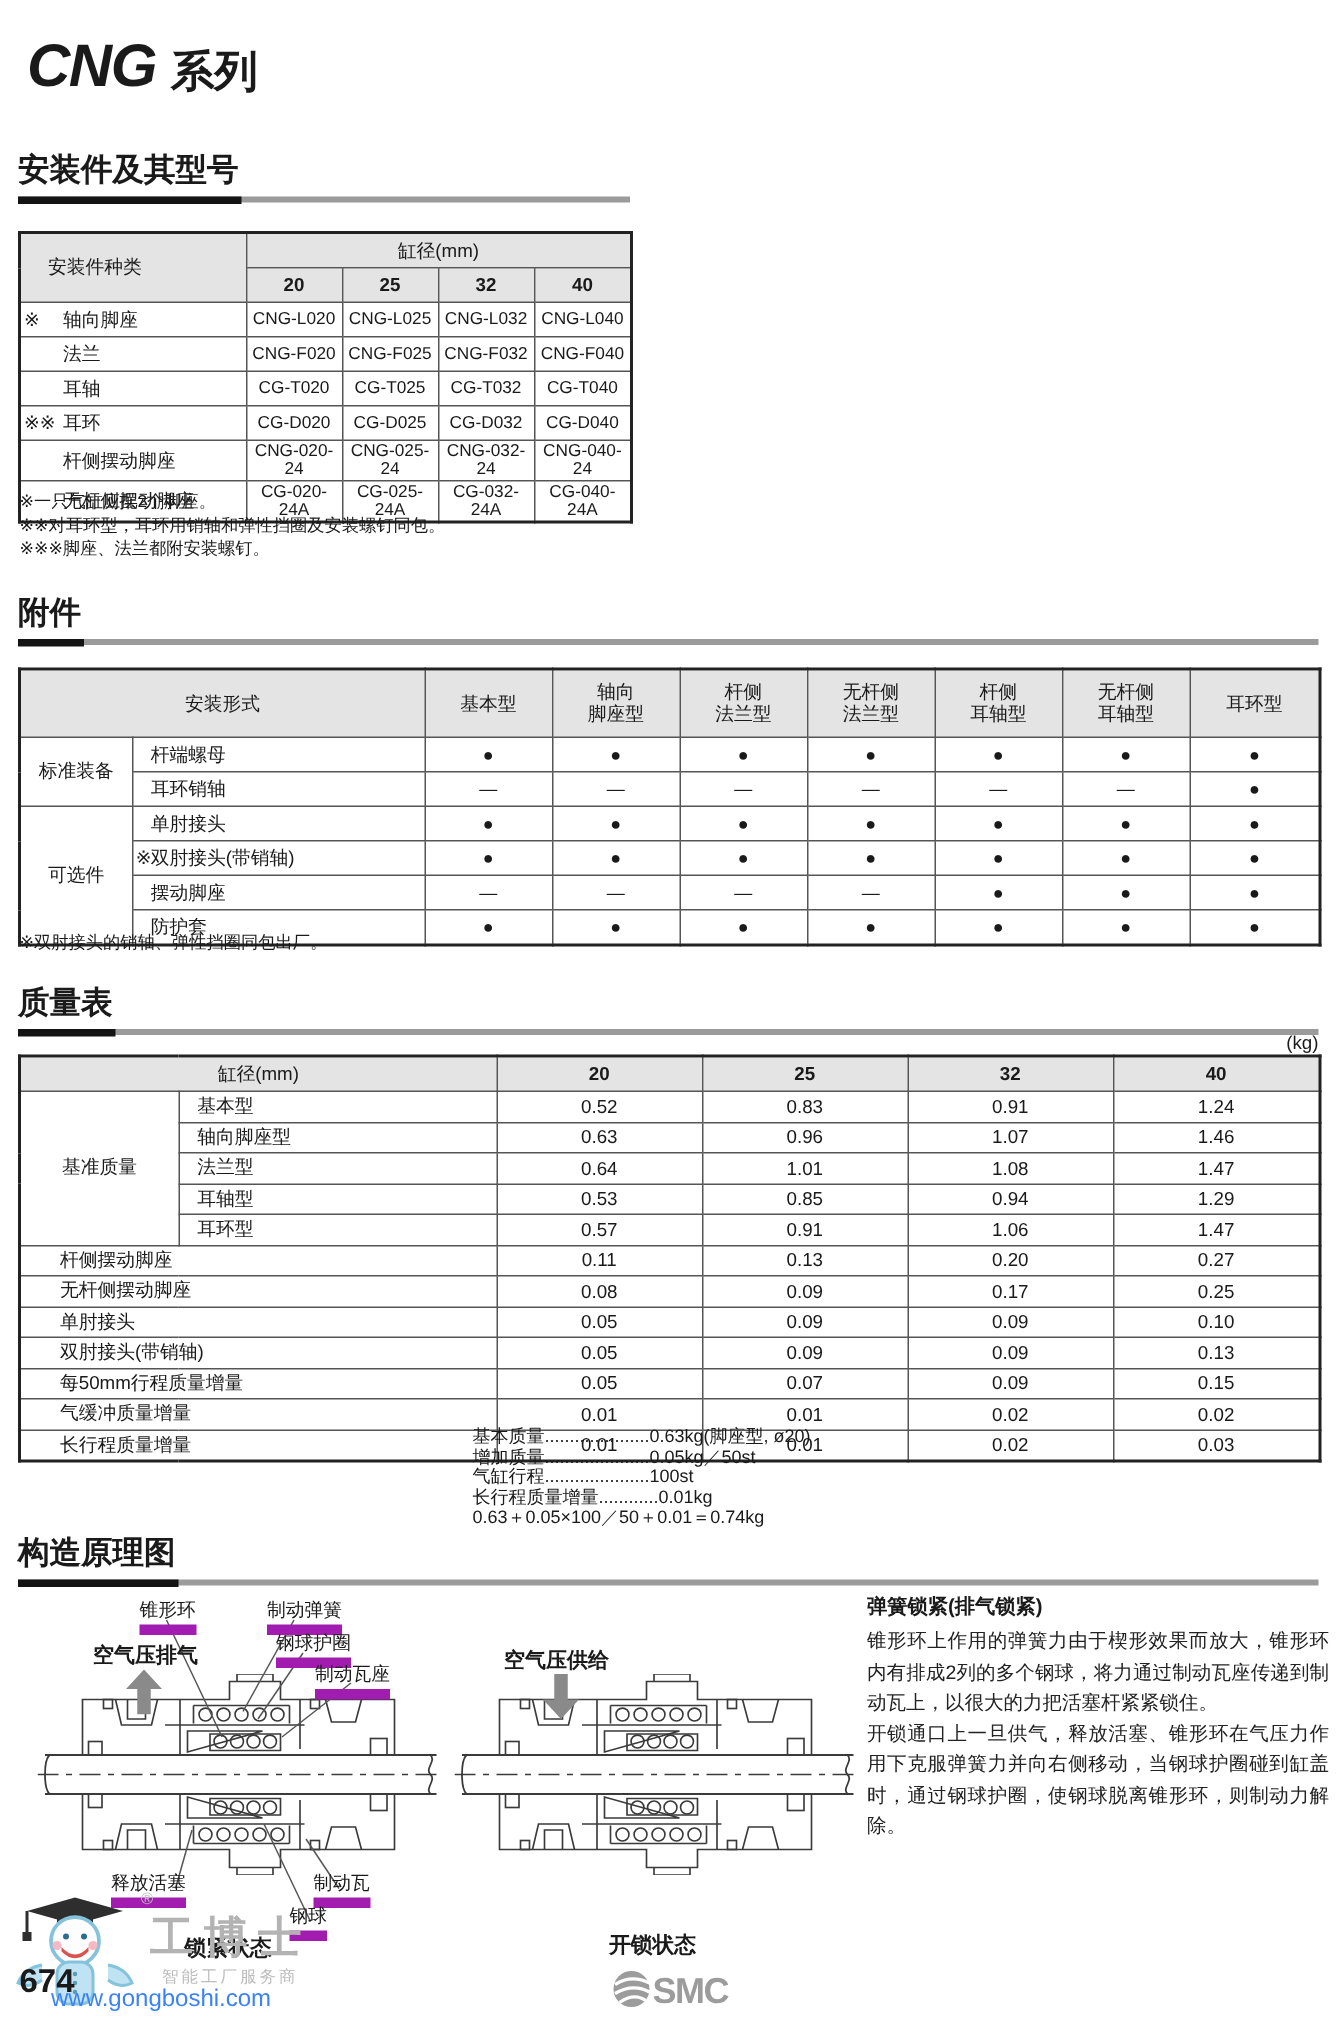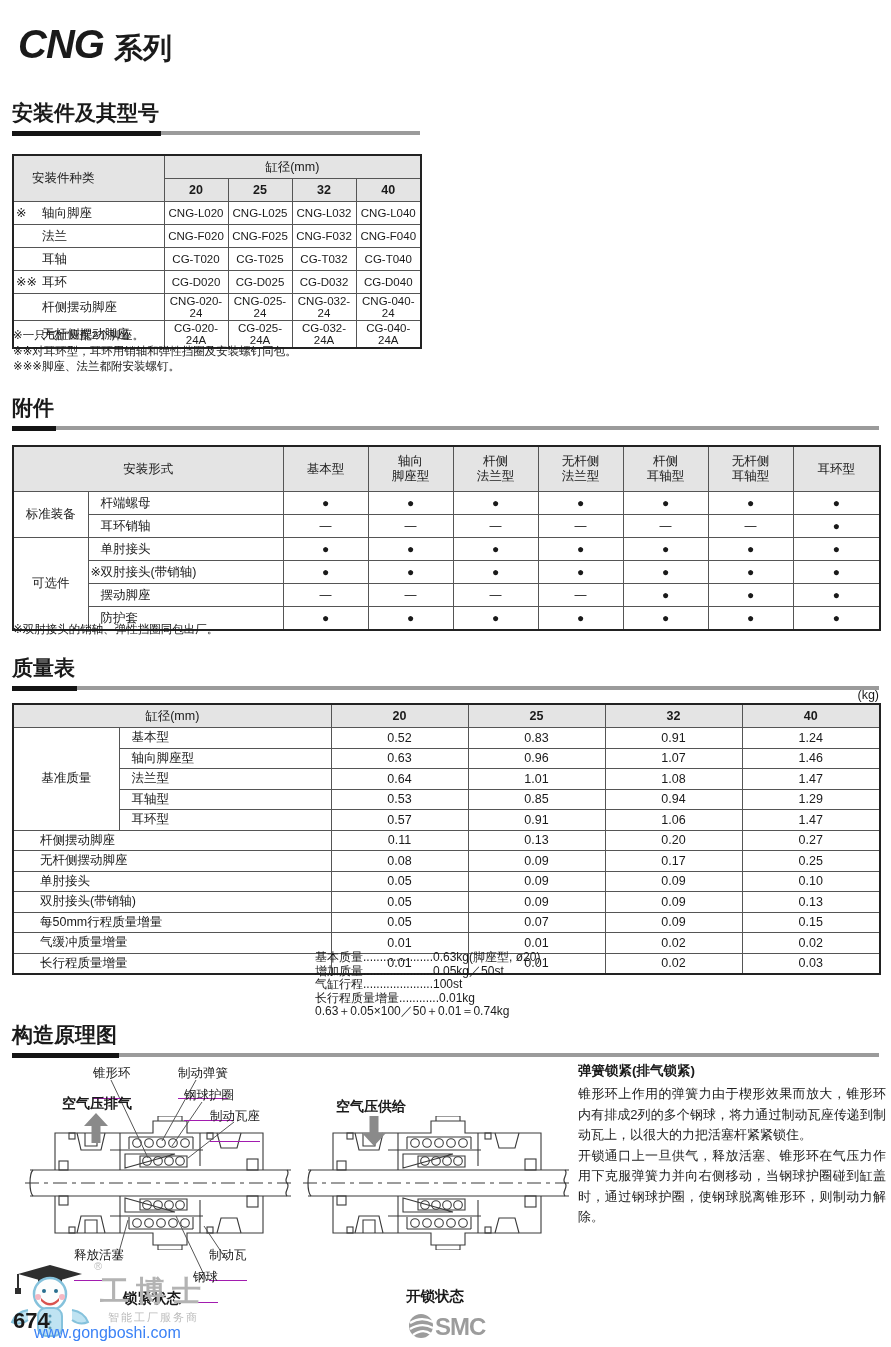--- a/index.html
+++ b/index.html
@@ -49,21 +49,21 @@
   .unit-kg{position:absolute;font-size:12.5px;}
 
   
   .calc-left{position:absolute;font-size:12.5px;white-space:nowrap;}
   .calc-left b{font-size:14px;}
   .calc-left .small{font-size:11px;color:#222;}
   .calc-right{position:absolute;font-size:12px;line-height:13.6px;white-space:nowrap;}
 
   
   .diagram-area{position:absolute;left:0;top:1058px;width:891px;height:289px;}
-  .dlabel{position:absolute;font-size:12.5px;white-space:nowrap;border-bottom:1px solid #a21caf;padding-bottom:16px;}
+  .dlabel{position:absolute;font-size:12.5px;white-space:nowrap;border-bottom:7px solid #a21caf;padding-bottom:1px;}
   .dlabel-plain{position:absolute;font-size:14px;font-weight:bold;white-space:nowrap;}
   .state-caption{position:absolute;font-size:14.5px;font-weight:bold;white-space:nowrap;}
   .expl{position:absolute;left:578px;top:4px;width:308px;}
   .expl .ttl{font-size:13.5px;font-weight:bold;margin-bottom:4px;}
   .expl p{font-size:13px;line-height:20.5px;margin:0;text-align:justify;color:#222;}
 
   
   .pagenum{position:absolute;left:13px;top:1308px;font-size:22px;font-weight:bold;z-index:3;}
   .smc-logo{position:absolute;left:408px;top:1310px;z-index:2;}
 

